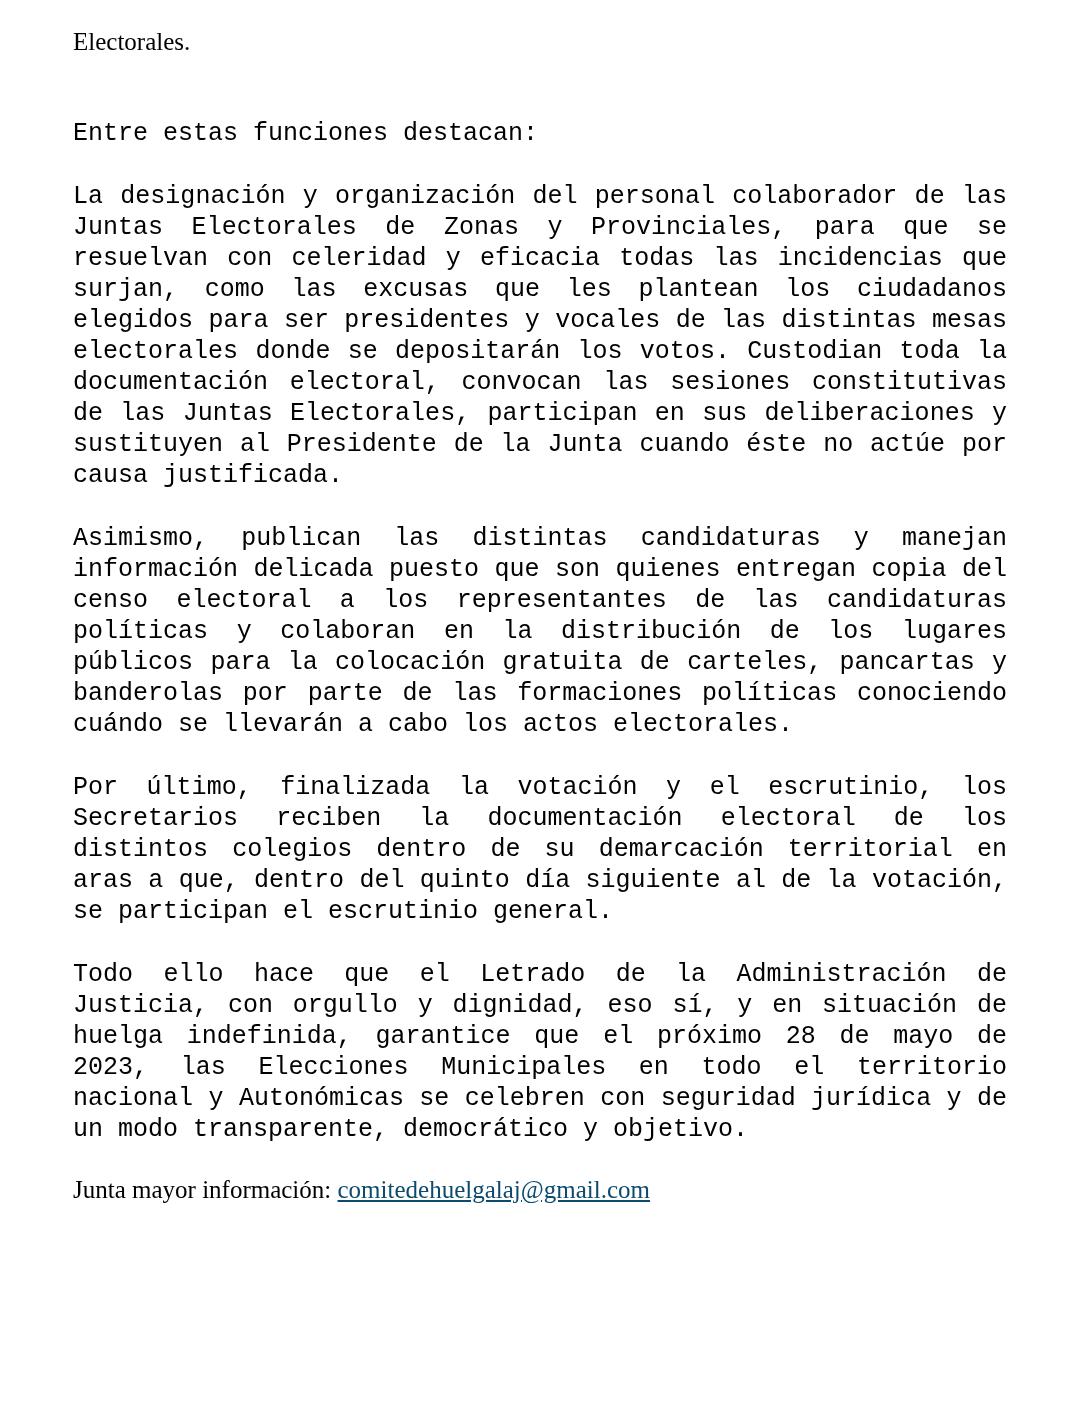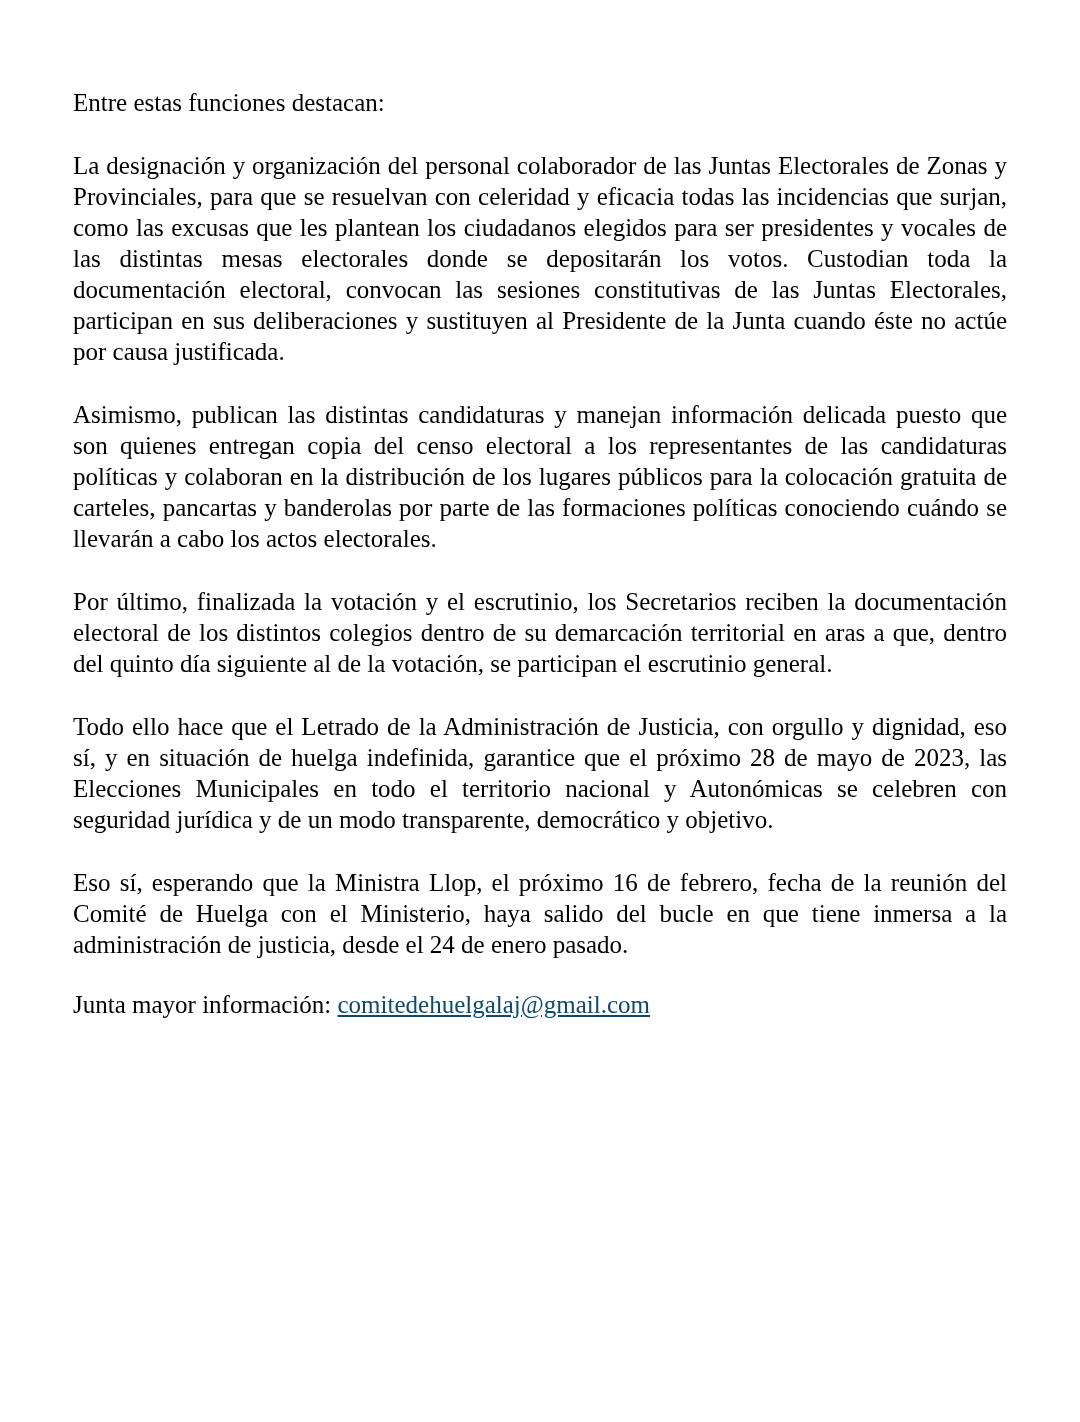--- a/index.html
+++ b/index.html
@@ -16,50 +16,50 @@
     padding: 26px 73px 0 73px;
     font-family: "Liberation Serif", "DejaVu Serif", serif;
     font-size: 25px;
     line-height: 31px;
     color: #000000;
     overflow: hidden;
   }
   .block {
     margin: 0;
   }
-  .gap-lg { margin-top: 61px; }
+  .gap-lg { margin-top: 61px; font-family: Liberation Mono, monospace; }
   .gap-sm { margin-top: 29px; }
   .para {
     text-align: justify;
     margin-top: 32px;
   }
   .single-line {
     text-align: left;
   }
   a.email-link {
     color: #0c4a6e;
     text-decoration: underline;
     cursor: pointer;
   }
 </style>
 </head>
 <body>
 
 <div class="page">
 
+  <p class="block single-line">Electorales.</p>
 
   <p class="block single-line gap-lg">Entre estas funciones destacan:</p>
 
   <p class="block para gap-lg">La designación y organización del personal colaborador de las Juntas Electorales de Zonas y Provinciales, para que se resuelvan con celeridad y eficacia todas las incidencias que surjan, como las excusas que les plantean los ciudadanos elegidos para ser presidentes y vocales de las distintas mesas electorales donde se depositarán los votos. Custodian toda la documentación electoral, convocan las sesiones constitutivas de las Juntas Electorales, participan en sus deliberaciones y sustituyen al Presidente de la Junta cuando éste no actúe por causa justificada.</p>
 
 
   <p class="block para gap-lg">Asimismo, publican las distintas candidaturas y manejan información delicada puesto que son quienes entregan copia del censo electoral a los representantes de las candidaturas políticas y colaboran en la distribución de los lugares públicos para la colocación gratuita de carteles, pancartas y banderolas por parte de las formaciones políticas conociendo cuándo se llevarán a cabo los actos electorales.</p>
 
   <p class="block para gap-lg">Por último, finalizada la votación y el escrutinio, los Secretarios reciben la documentación electoral de los distintos colegios dentro de su demarcación territorial en aras a que, dentro del quinto día siguiente al de la votación, se participan el escrutinio general.</p>
 
   <p class="block para gap-lg">Todo ello hace que el Letrado de la Administración de Justicia, con orgullo y dignidad, eso sí, y en situación de huelga indefinida, garantice que el próximo 28 de mayo de 2023, las Elecciones Municipales en todo el territorio nacional y Autonómicas se celebren con seguridad jurídica y de un modo transparente, democrático y objetivo.</p>
 
-  <p class="block para gap-lg">Eso sí, esperando que la Ministra Llop, el próximo 16 de febrero, fecha de la reunión del Comité de Huelga con el Ministerio, haya salido del bucle en que tiene inmersa a la administración de justicia, desde el 24 de enero pasado.</p>
 
 
   <p class="block single-line gap-sm"><span>Junta mayor información: </span><a href="#" class="email-link">comitedehuelgalaj@gmail.com</a></p>
 
 </div>
 
 </body></html>

